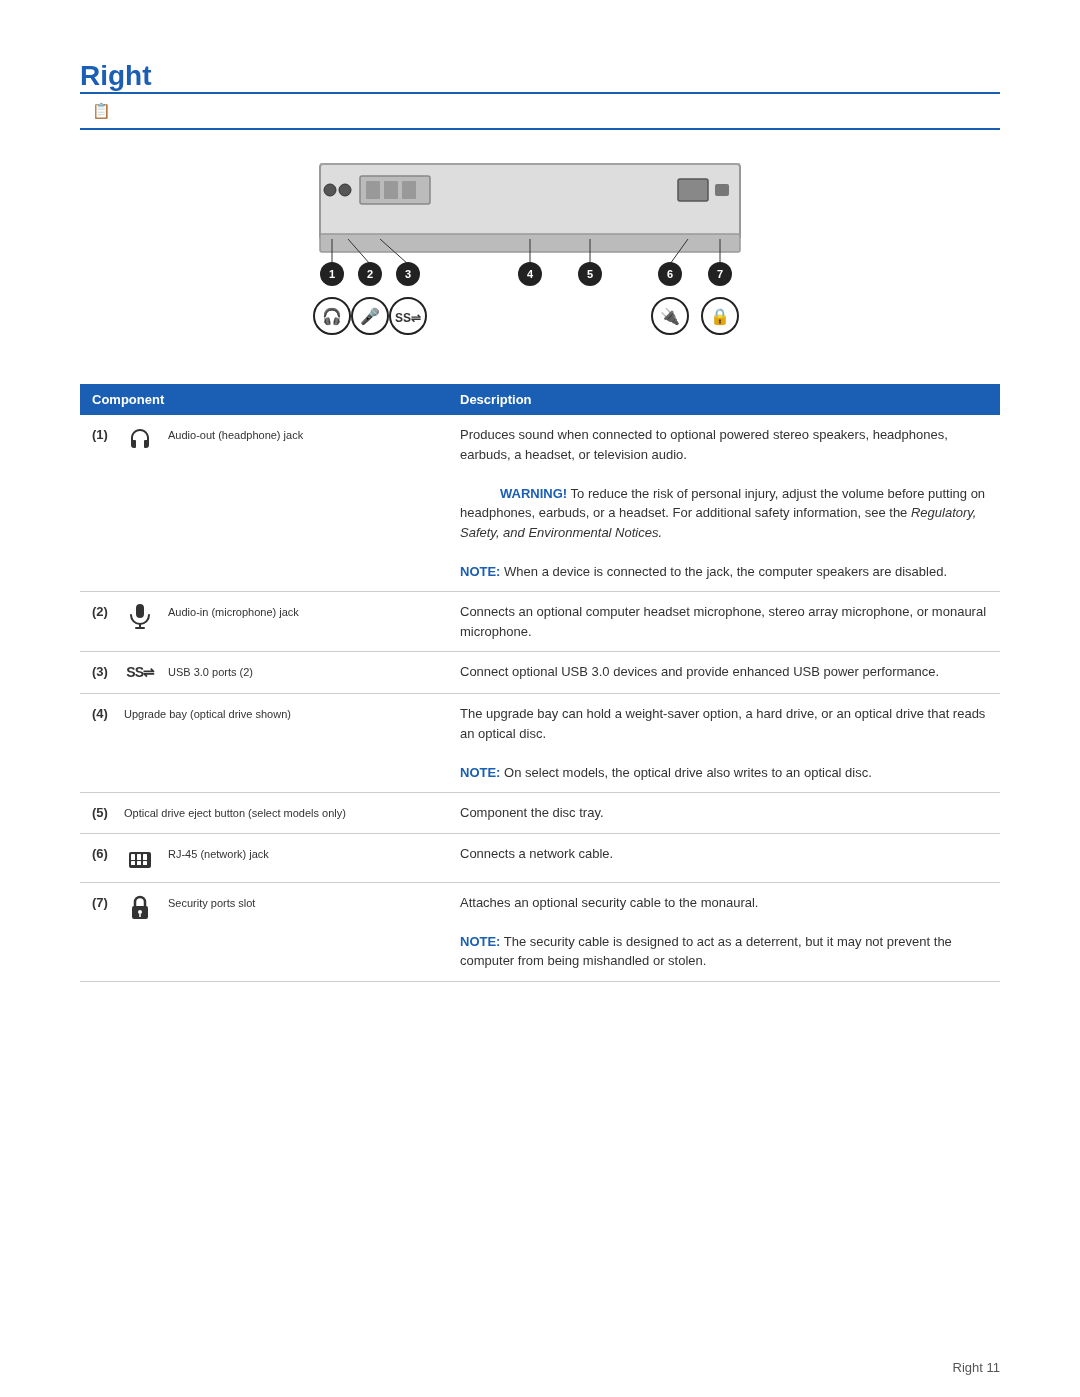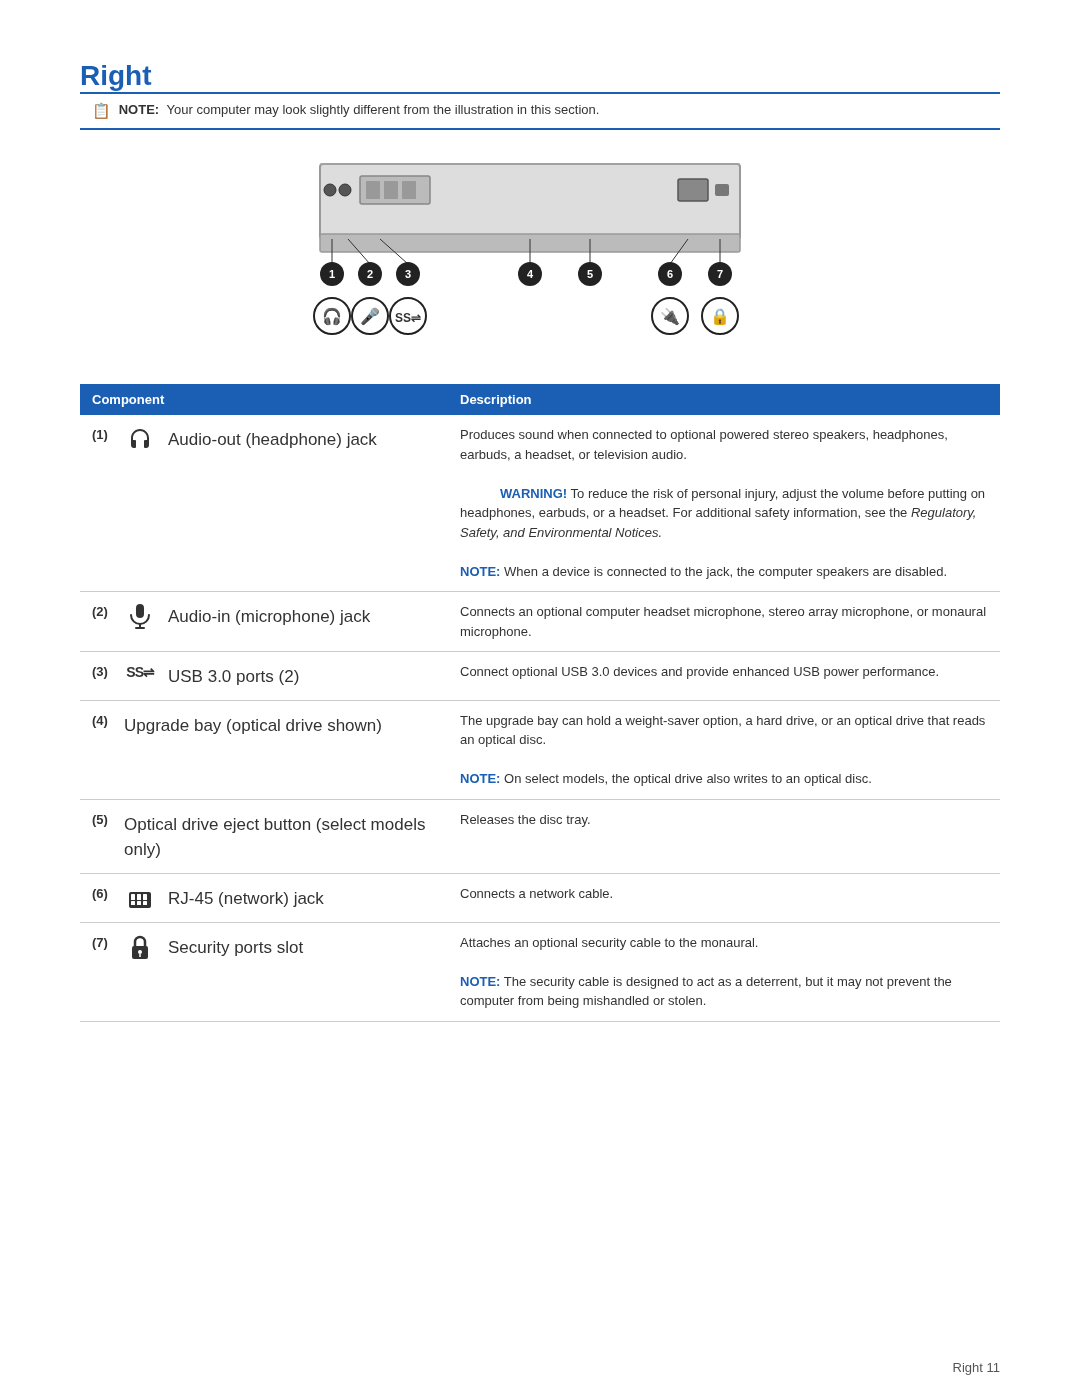--- a/index.html
+++ b/index.html
@@ -88,21 +88,21 @@
       align-items: center;
       justify-content: center;
     }
 
     .comp-icon svg {
       width: 28px;
       height: 28px;
     }
 
     .comp-label {
-      font-size: 17px;
+      font-size: 11px;
       color: #333;
       padding-top: 2px;
     }
 
     .desc-warning {
       color: #1a5fb4;
       font-weight: bold;
       margin-left: 40px;
     }
 
@@ -136,24 +136,20 @@
       color: #555;
     }
   </style>
 </head>
 <body>
 
 <h1 class="page-title">Right</h1>
 
 <div class="note-banner">
   <span class="note-bell">📋</span>
-  <span>
-    <span class="note-keyword">NOTE:</span>
-    <span>Your computer may look slightly different from the illustration in this section.</span>
-  </span>
 </div>
 
 <div class="diagram-svg-wrap">
   <svg width="520" height="210" viewBox="0 0 520 210" xmlns="http://www.w3.org/2000/svg">
 
     <rect x="40" y="10" width="420" height="75" rx="3" fill="#ddd" stroke="#999" stroke-width="2"></rect>
 
     <line x1="40" y1="10" x2="460" y2="10" stroke="#aaa" stroke-width="1"></line>
 
     <rect x="80" y="22" width="70" height="28" rx="2" fill="#bbb" stroke="#888" stroke-width="1.5"></rect>
@@ -296,21 +292,21 @@
     </tr>
 
     <tr>
       <td>
         <div class="comp-cell">
           <span class="comp-num">(5)</span>
           <span class="comp-label">Optical drive eject button (select models only)</span>
         </div>
       </td>
       <td>
-        <p>Releases the disc tray.</p>
+        <p>Component the disc tray.</p>
       </td>
     </tr>
 
     <tr>
       <td>
         <div class="comp-cell">
           <span class="comp-num">(6)</span>
           <span class="comp-icon">
             <svg viewBox="0 0 28 28" fill="none" xmlns="http://www.w3.org/2000/svg">
 

